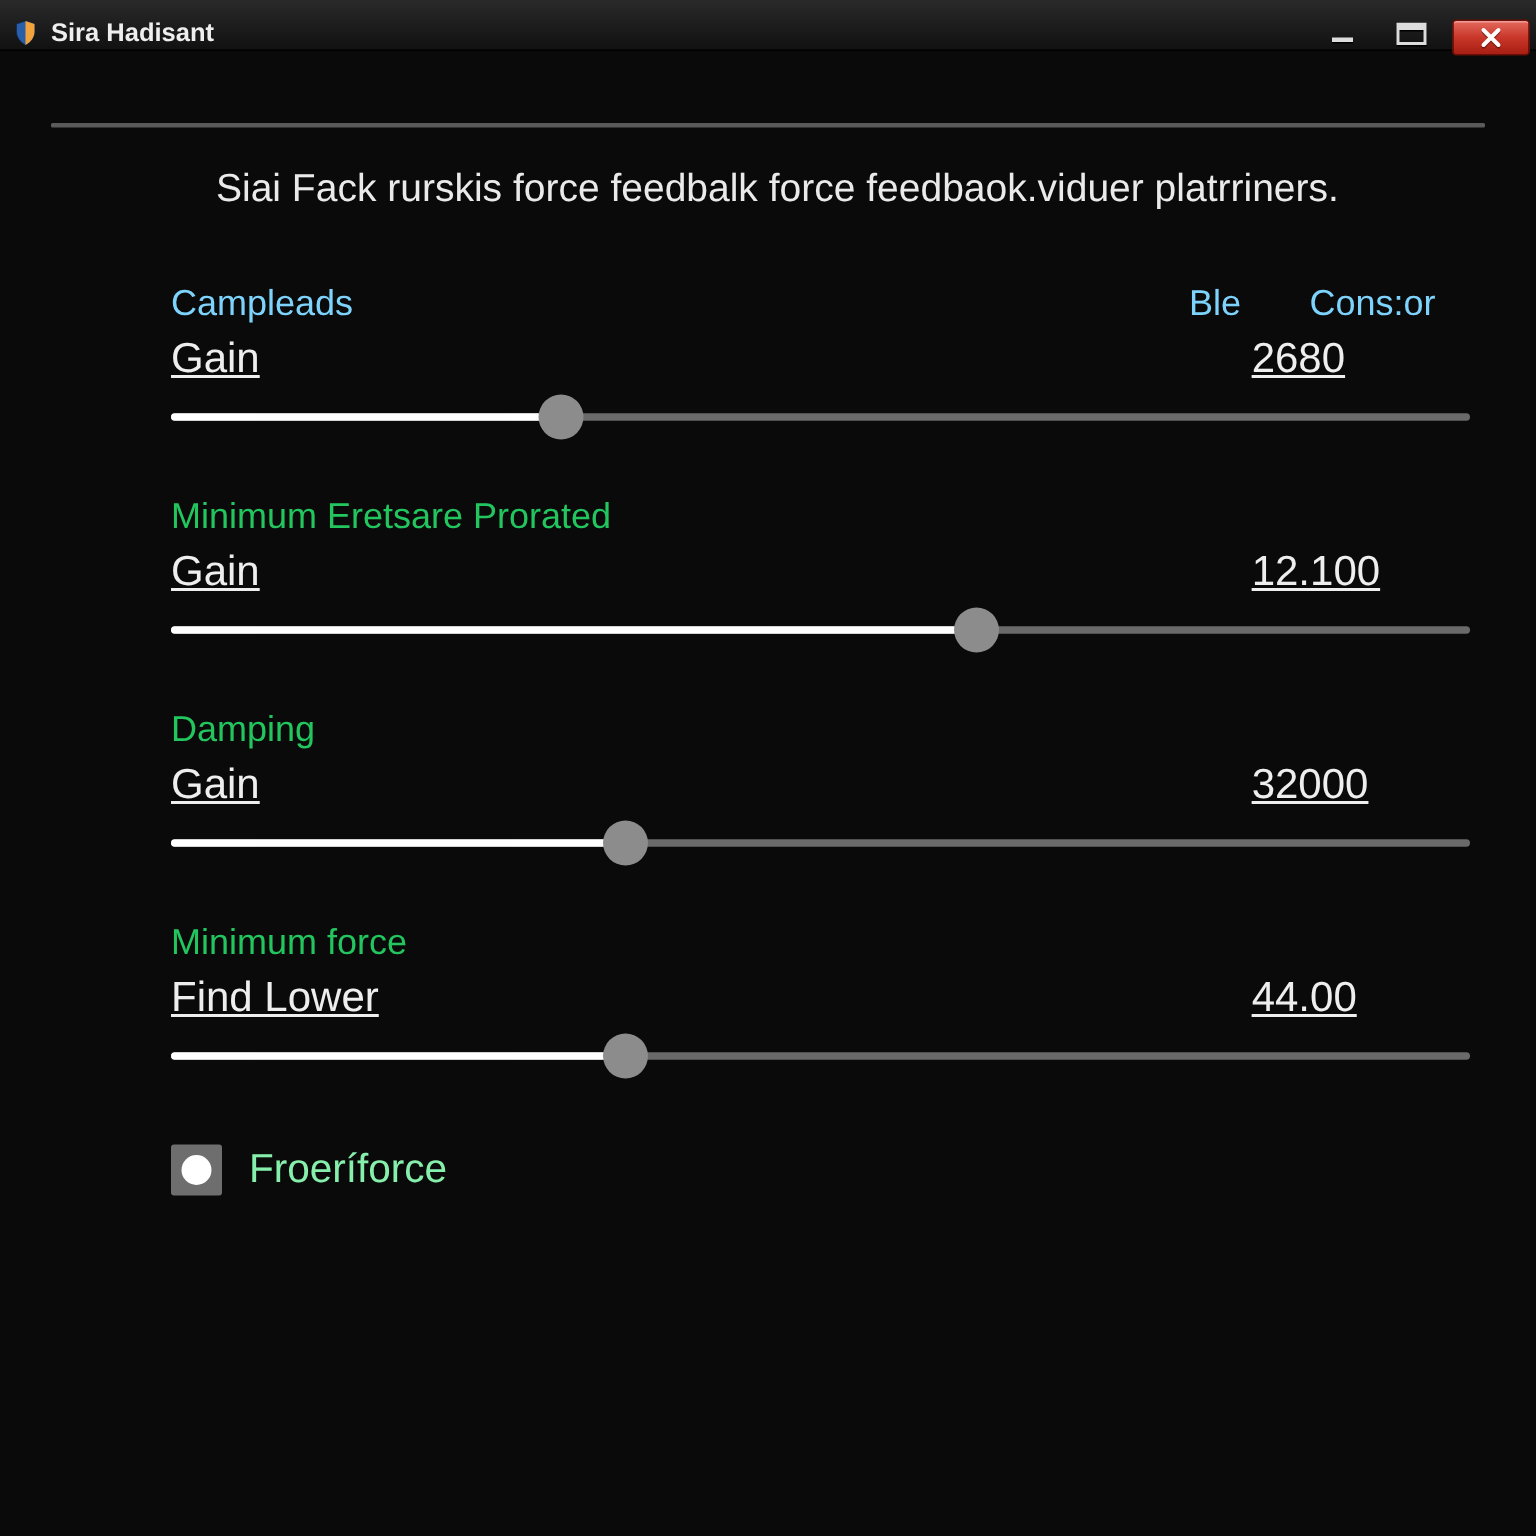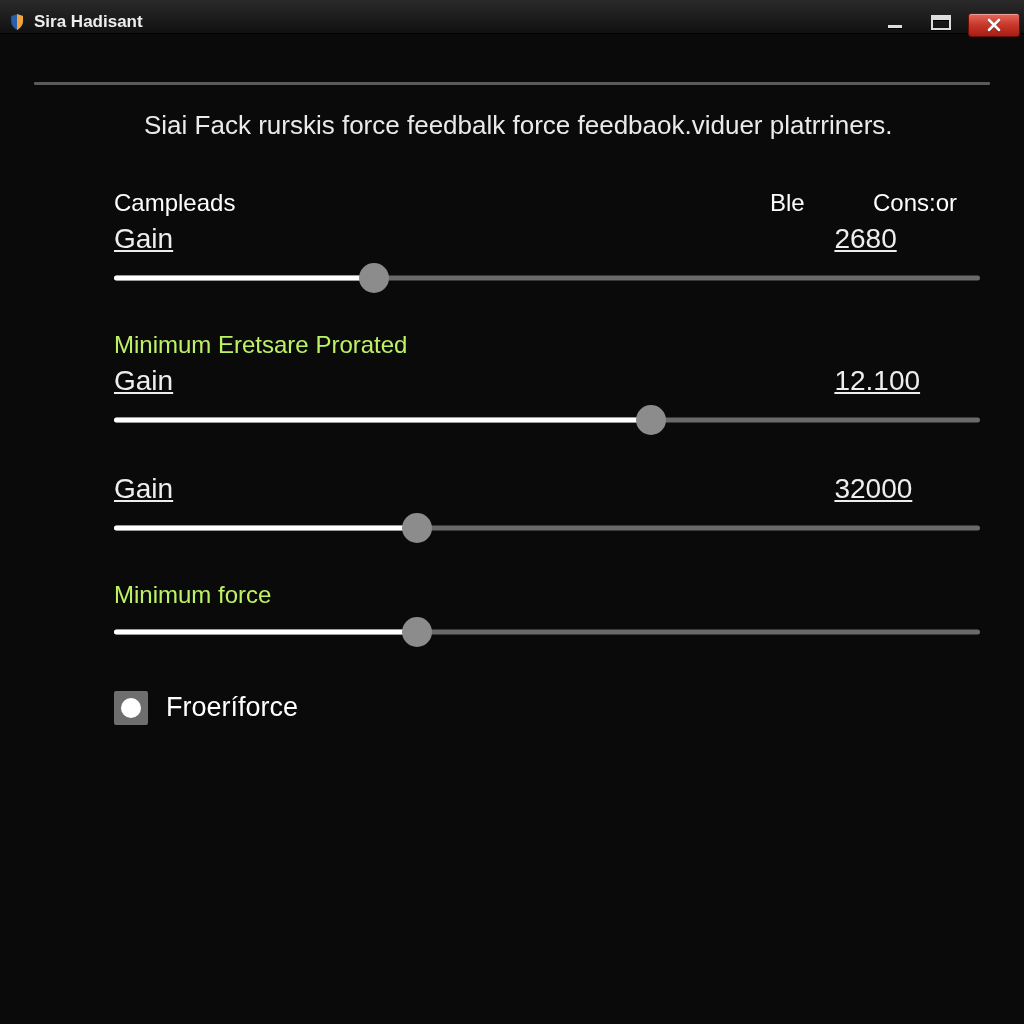--- a/index.html
+++ b/index.html
@@ -52,30 +52,30 @@
     margin-top: 20px;
     border-radius: 1px;
   }
 
   .inner { padding: 24px 10px 0 80px; max-width: 960px; }
   .desc { font-size: 26px; line-height: 1.3; color: #eaeaea; font-weight: 500; margin-left: 30px; }
 
   .col-headers {
     display: flex;
     margin-top: 46px;
-    color: #ffffff;
+    color: #7dd3fc;
     font-size: 24px;
   }
   .col-headers .left { flex: 1; }
-  .col-headers .h-ble { width: 80px; text-align: left; }
+  .col-headers .h-ble { width: 80px; text-align: center; }
   .col-headers .h-cons { width: 130px; text-align: center; }
 
   .group { margin-top: 6px; }
   .group + .group { margin-top: 40px; }
-  .group-label { color: #bef264; font-size: 24px; margin-bottom: 6px; }
+  .group-label { color: #22c55e; font-size: 24px; margin-bottom: 6px; }
 
   .row {
     display: flex;
     align-items: baseline;
     font-size: 28px;
     color: #eee;
     text-decoration: underline;
   }
   .row .name { flex: 1; }
   .row .v1 { width: 80px; text-align: right; }
@@ -99,21 +99,21 @@
   .thumb {
     position: absolute; top: 50%;
     width: 30px; height: 30px; border-radius: 50%;
     background: #8c8c8c;
     transform: translate(-50%, -50%);
   }
 
   .checkbox-row {
     display: flex; align-items: center;
     margin-top: 46px;
-    font-size: 27px; color: #ffffff;
+    font-size: 27px; color: #86efac;
   }
   .checkbox {
     width: 34px; height: 34px;
     background: #6e6e6e;
     border-radius: 2px;
     margin-right: 18px;
     position: relative;
   }
   .checkbox .dot {
     position: absolute; left: 7px; top: 7px;
@@ -187,33 +187,39 @@
               <div class="v1">1</div>
               <div class="v2">2.100</div>
             </div>
             <div class="slider">
               <div class="track"></div>
               <div class="fill" style="width:62%"></div>
               <div class="thumb" style="left:62%"></div>
             </div>
           </div>
           <div class="group">
+            <div class="group-label">Damping</div>
             <div class="row">
               <div class="name">Gain</div>
               <div class="v1">3</div>
               <div class="v2">2000</div>
             </div>
             <div class="slider">
               <div class="track"></div>
               <div class="fill" style="width:35%"></div>
               <div class="thumb" style="left:35%"></div>
             </div>
           </div>
           <div class="group">
             <div class="group-label">Minimum force</div>
+            <div class="row">
+              <div class="name">Find Lower</div>
+              <div class="v1">4</div>
+              <div class="v2">4.00</div>
+            </div>
             <div class="slider">
               <div class="track"></div>
               <div class="fill" style="width:35%"></div>
               <div class="thumb" style="left:35%"></div>
             </div>
           </div>
         </div>
 
       <div class="checkbox-row">
         <div class="checkbox">

